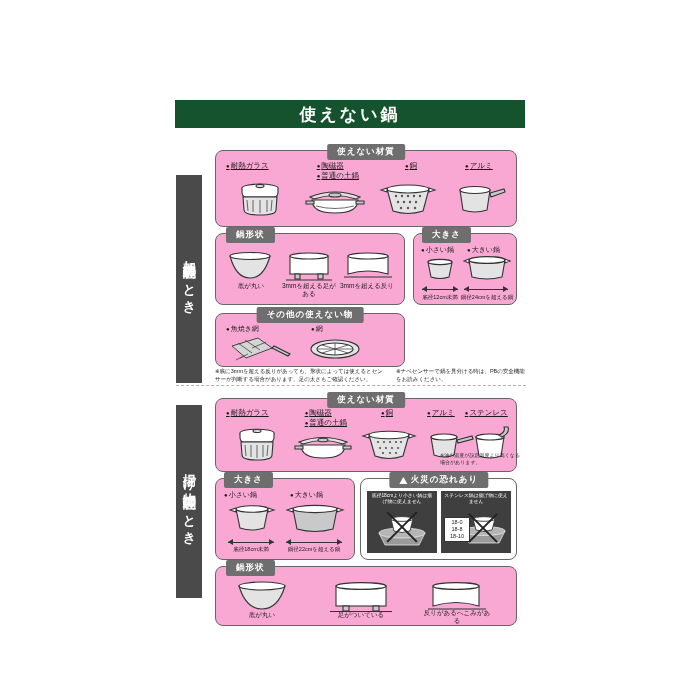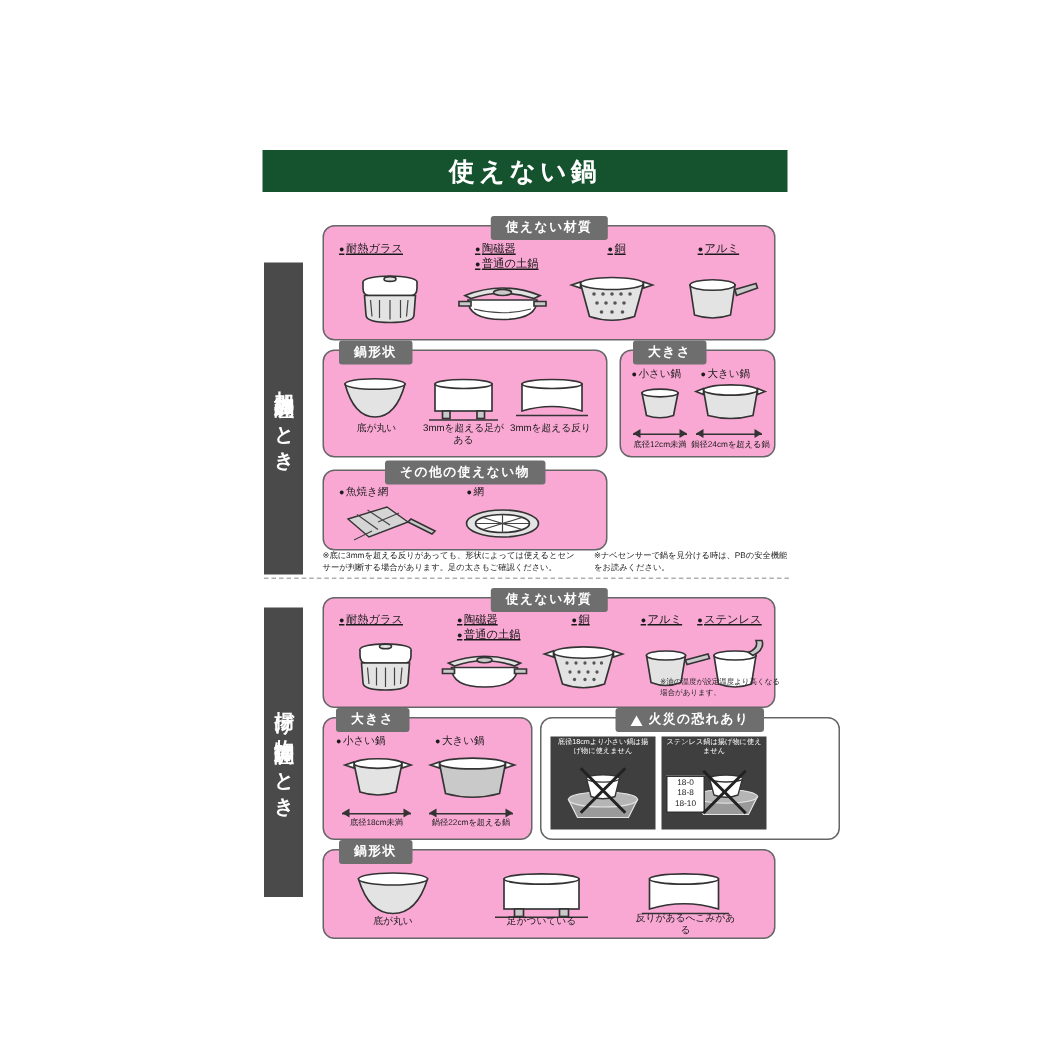--- a/index.html
+++ b/index.html
@@ -91,21 +91,21 @@
   .measure .bar{position:absolute;top:5px;left:0;right:0;height:1px;background:#333;}
   .measure .ar{
     position:absolute;top:2px;width:0;height:0;
     border-top:3px solid transparent;border-bottom:3px solid transparent;
   }
   .measure .ar.l{left:0;border-right:5px solid #333;}
   .measure .ar.r{right:0;border-left:5px solid #333;}
 
   
   .warn-box{
-    position:absolute;border:1px solid #666;border-radius:8px;background:#fff;padding-left:43px;
+    position:absolute;border:1px solid #666;border-radius:8px;background:#fff;
   }
   .warn-head{
     position:absolute;left:50%;transform:translateX(-50%);
     background:#6e6e6e;color:#fff;font-size:8.5px;font-weight:bold;
     padding:2px 10px;letter-spacing:1px;display:flex;align-items:center;gap:4px;
     white-space:nowrap;border-radius:2px;
   }
   .tri{
     width:0;height:0;border-left:4px solid transparent;border-right:4px solid transparent;
     border-bottom:7px solid #fff;position:relative;

